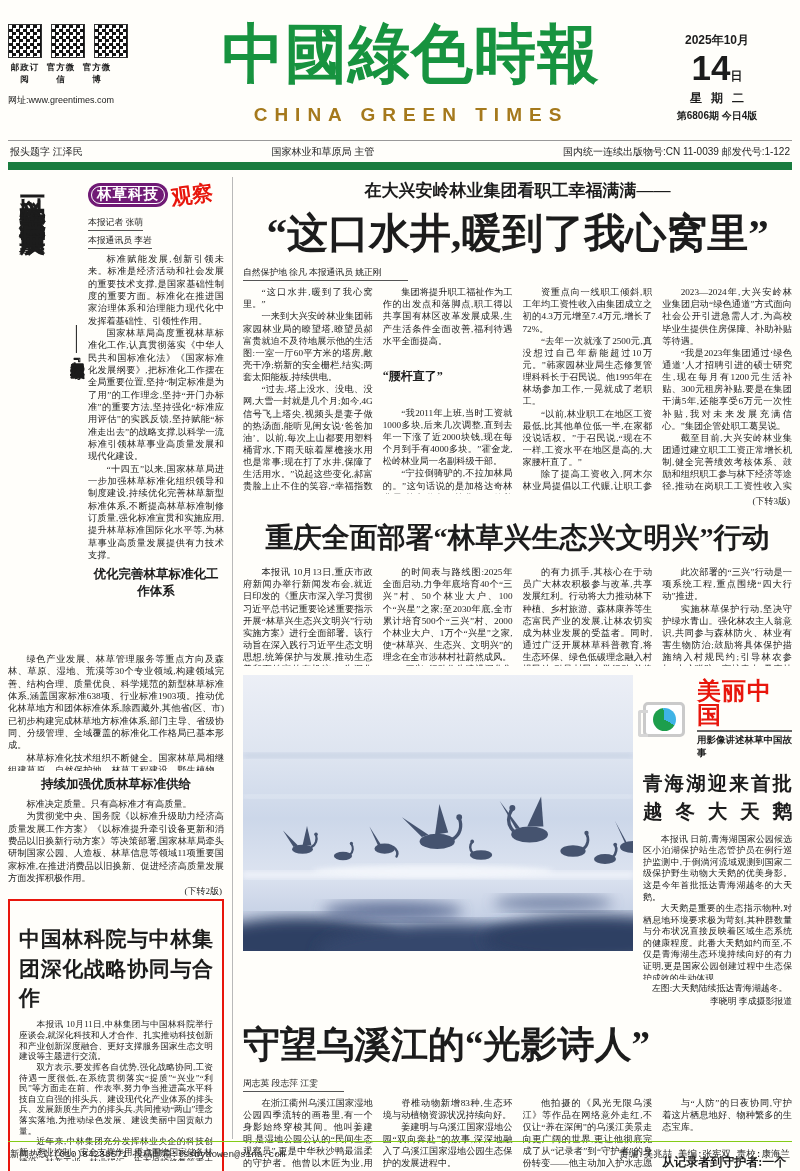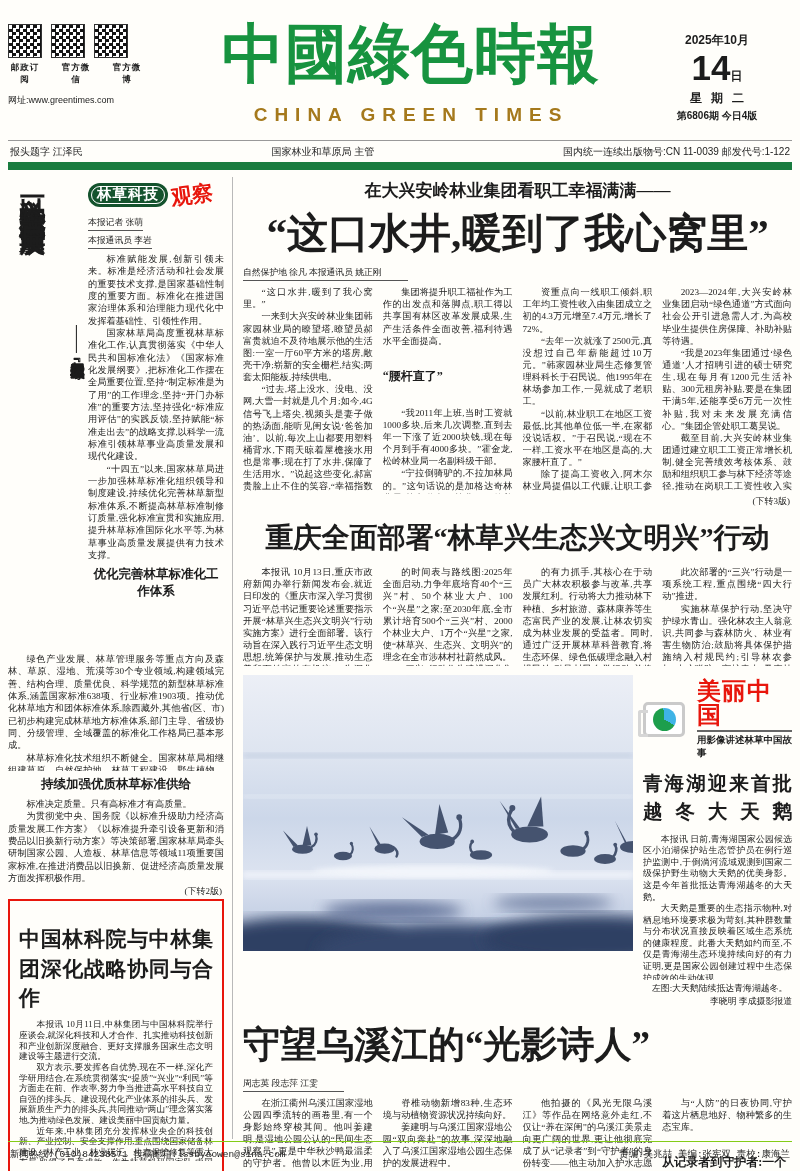--- a/index.html
+++ b/index.html
@@ -5,21 +5,21 @@
   *{box-sizing:border-box;margin:0;padding:0}
   body{margin:0;background:#d9d9d9;font-family:"Liberation Serif",serif;color:#1c1c1c}
   .page{width:800px;height:1171px;background:#fffefa;margin:0 auto;position:relative;overflow:hidden;padding:0 8px}
 
   
   .mast{display:flex;align-items:flex-start;height:140px;padding-top:6px}
   .mast-left{width:172px;flex:none;padding-top:8px}
   .qr-row{display:flex;gap:9px;margin:10px 0 4px}
   .qr{width:34px;height:34px;border:1px solid #333;background:
       conic-gradient(#141414 25%,#fff 0 50%,#141414 0 75%,#fff 0) 0 0/7px 7px}
-  .qr-labels{display:flex;gap:17px;font-size:8.5px;font-weight:bold;font-family:Liberation Mono, monospace}
+  .qr-labels{display:flex;gap:2px;font-size:8.5px;font-weight:bold;font-family:Liberation Mono, monospace}
   .qr-labels span{width:34px;text-align:center;letter-spacing:1px}
   .website{font-size:9px;margin-top:8px;font-family:"Liberation Sans",sans-serif}
   .mast-center{flex:1;text-align:center}
   .mast-title{font-size:62px;font-weight:900;color:#17933f;letter-spacing:1px;line-height:1.55;transform:scaleY(1.04)}
   .mast-en{font-size:19px;font-weight:bold;color:#a5791c;letter-spacing:7px;margin-top:2px;font-family:"Liberation Sans",sans-serif}
   .mast-right{width:150px;flex:none;text-align:center;padding-top:26px;font-family:"Liberation Sans",sans-serif}
   .date-month{font-size:12px;font-weight:bold}
   .date-day{font-size:35px;font-weight:bold;line-height:1.1}
   .date-day i{font-style:normal;font-size:12px;font-weight:bold}
   .date-week{font-size:12px;font-weight:bold;letter-spacing:9px;margin:2px 0 2px 9px}
@@ -31,21 +31,21 @@
   .content{display:flex;height:962px}
   .left-col{width:224px;flex:none;padding-right:8px}
   .right-col{flex:1;border-left:1px solid #b9b9b9;padding-left:10px;min-width:0}
 
   
   .feature-top{display:flex;height:472px}
   .v-headline{writing-mode:vertical-rl;font-size:26px;font-weight:900;letter-spacing:2px;width:44px;line-height:1.55;flex:none}
   .v-sub{writing-mode:vertical-rl;font-size:14px;font-weight:bold;padding-top:148px;width:34px;line-height:1.25;flex:none}
   .feature-main{flex:1;min-width:0;padding-left:2px}
   .badge-row{display:flex;align-items:center;gap:3px;margin:4px 0 8px}
-  .badge-pill{background:#14532d;color:#fff;font-weight:bold;font-size:14.5px;padding:2px 9px 3px;border-radius:14px;outline:1.5px solid #fff;outline-offset:-4px;font-family:"Liberation Sans",sans-serif;letter-spacing:1px}
+  .badge-pill{background:#701a75;color:#fff;font-weight:bold;font-size:14.5px;padding:2px 9px 3px;border-radius:14px;outline:1.5px solid #fff;outline-offset:-4px;font-family:"Liberation Sans",sans-serif;letter-spacing:1px}
   .badge-suffix{color:#e8160c;font-weight:900;font-size:21px;transform:rotate(-8deg);font-family:"Liberation Sans",sans-serif}
   .byline-sm{display:block;border-bottom:1px solid #555;width:max-content;font-size:8.8px;padding-bottom:1px;margin-bottom:4px}
   .narrow{height:352px;overflow:hidden;font-size:9.2px;line-height:1.34;text-align:justify;margin-top:4px}
   .narrow p,.wide p,.col p,.rb-paras p,.qh-paras p{margin:0;text-indent:2em}
   .subhead-left{font-weight:bold;font-size:12.5px;text-align:center;margin:5px 0;text-indent:0 !important}
   .feature-wide{margin-top:4px}
   .wide{font-size:9.2px;line-height:1.34;text-align:justify;overflow:hidden}
   .wide.a{max-height:118px}
   .wide.b{max-height:90px}
   .jump-line{text-align:right;font-size:9px;padding:1px 2px}
@@ -168,21 +168,21 @@
               <p>为贯彻党中央、国务院《以标准升级助力经济高质量发展工作方案》《以标准提升牵引设备更新和消费品以旧换新行动方案》等决策部署,国家林草局牵头研制国家公园、人造板、林草信息等领域11项重要国家标准,在推进消费品以旧换新、促进经济高质量发展方面发挥积极作用。</p>
             </div>
           <div class="jump-line">(下转2版)</div>
         </div>
       </section>
 
       <section class="red-box">
         <h2>中国林科院与中林集团深化战略协同与合作</h2>
         <div class="rb-paras">
             <p>本报讯 10月11日,中林集团与中国林科院举行座谈会,就深化科技和人才合作、扎实推动科技创新和产业创新深度融合、更好支撑服务国家生态文明建设等主题进行交流。</p>
-            <p>双方表示,要发挥各自优势,现在不一样,深化产学研用结合,在系统贯彻落实“提质”“兴业”“利民”等方面走在前、作表率,努力争当推进高水平科技自立自强的排头兵、建设现代化产业体系的排头兵、发展新质生产力的排头兵,共同推动“两山”理念落实落地,为推动绿色发展、建设美丽中国贡献力量。</p>
+            <p>双方表示,要发挥各自优势,强化战略协同,工资待遇一度很低,在系统贯彻落实“提质”“兴业”“利民”等方面走在前、作表率,努力争当推进高水平科技自立自强的排头兵、建设现代化产业体系的排头兵、发展新质生产力的排头兵,共同推动“两山”理念落实落地,为推动绿色发展、建设美丽中国贡献力量。</p>
             <p>近年来,中林集团充分发挥林业央企的科技创新、产业控制、安全支撑作用,重点围绕国家储备林建设、林产工业、林业碳汇、生态保护修复等重大布局,取得了显著成效。作为林草科研国家队,中国林科院近年来陆续成立三北工程研究院、林草碳汇研究院,牵头全国科研力量不断加大“三北”工程攻坚战、深化集体林改、国土科学绿化、国家公园生物多样性保护、林草碳汇等重点领域科研资源布局,科技支撑保障能力持续提升。</p>
           </div>
 
       </section>
     </aside>
 
     <div class="right-col">
 
       <article class="main-story">
         <div class="kicker">在大兴安岭林业集团看职工幸福满满——</div>

